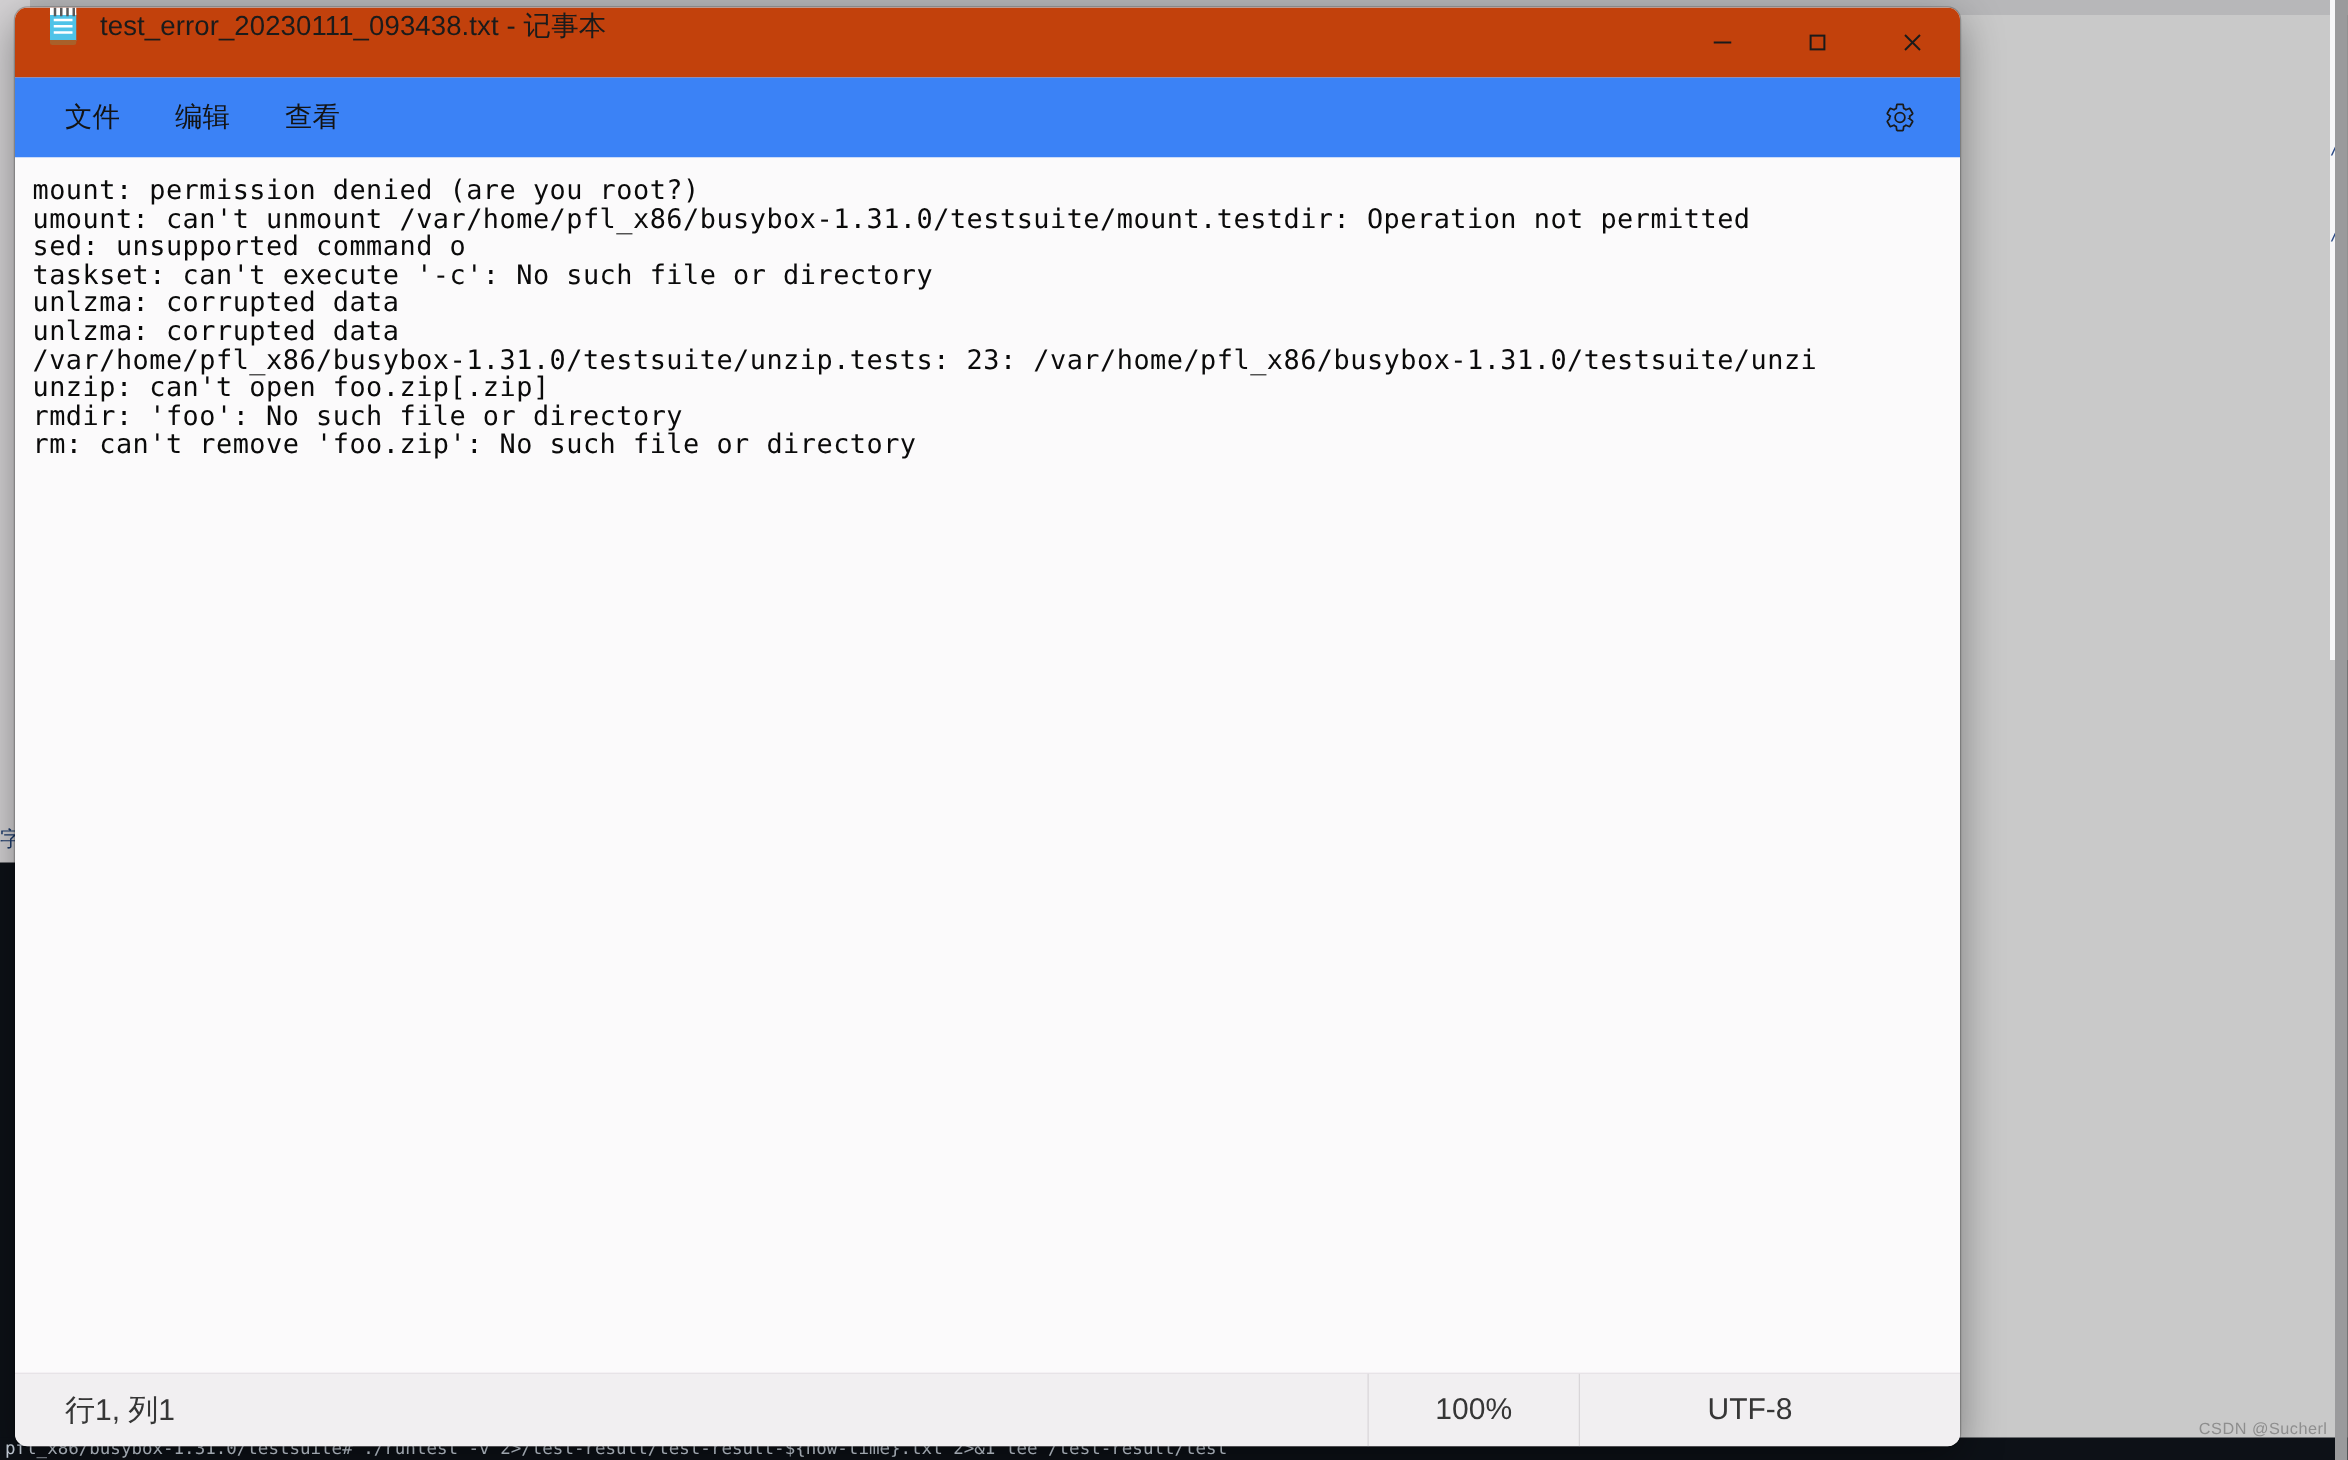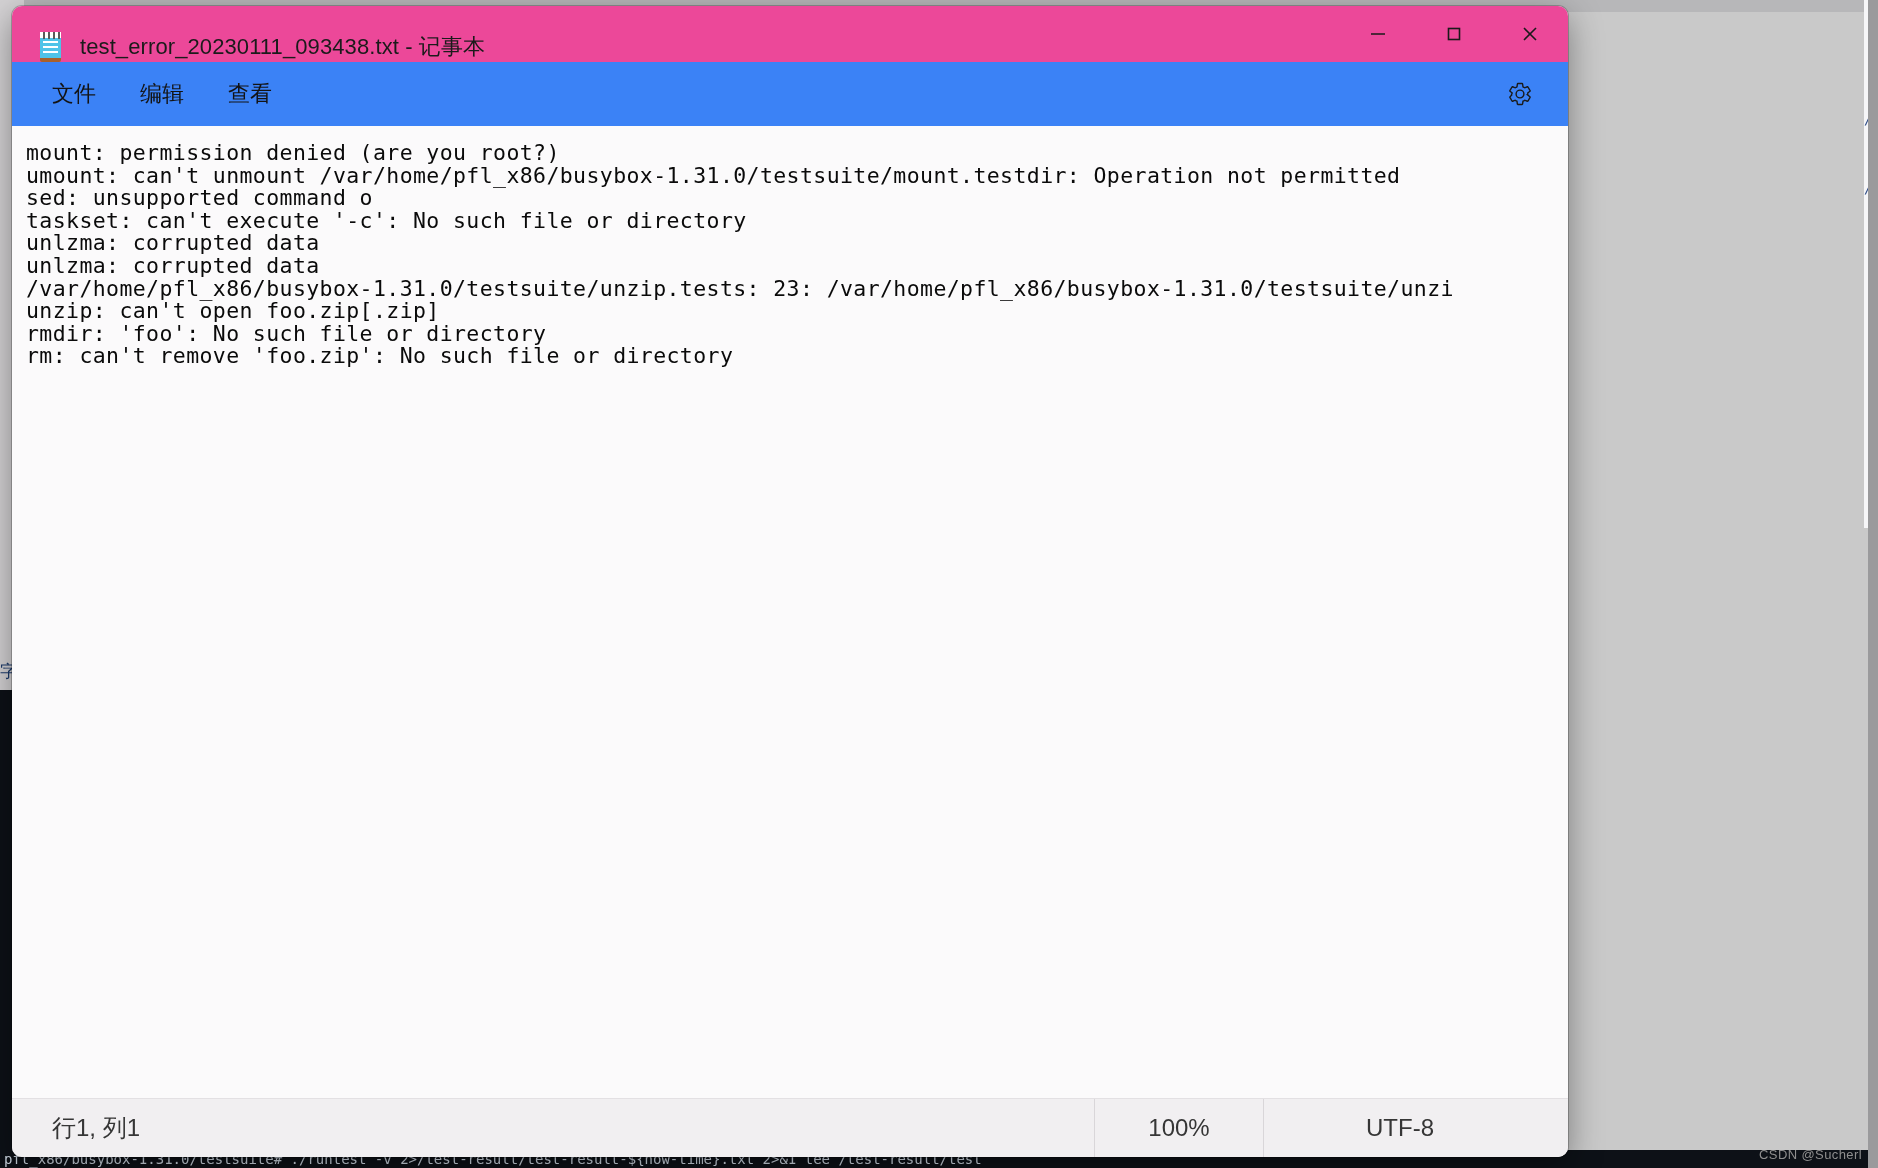--- a/index.html
+++ b/index.html
@@ -108,22 +108,22 @@
     overflow: hidden;
     display: flex;
     flex-direction: column;
   }
 
   
   #title-bar {
     height: 56px;
     min-height: 56px;
     display: flex;
-    align-items: flex-end;
-    background: #ec4899;
+    align-items: flex-start;
+    background: #c2410c;
     position: relative;
   }
   #app-icon {
     width: 26px;
     height: 30px;
     margin-left: 26px;
     margin-right: 16px;
     position: relative;
     flex: 0 0 auto;
   }
@@ -267,21 +267,21 @@
     cursor: default;
   }
   #status-zoom { min-width: 112px; }
   #status-eol { min-width: 186px; }
   #status-encoding { min-width: 216px; padding-right: 60px; }
 
   
   #watermark {
     position: absolute;
     right: 16px;
-    bottom: 6px;
+    bottom: 18px;
     font-size: 13px;
     color: #8e8e8e;
     letter-spacing: 0.4px;
     white-space: nowrap;
     font-family: "Liberation Sans", sans-serif;
   }
 </style>
 </head>
 <body>
 

